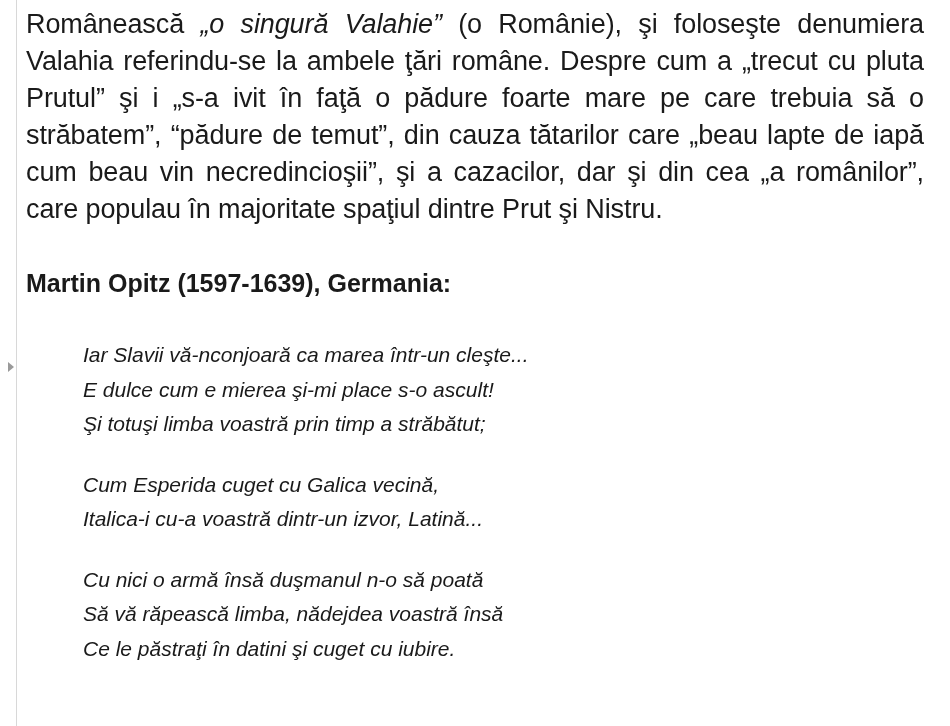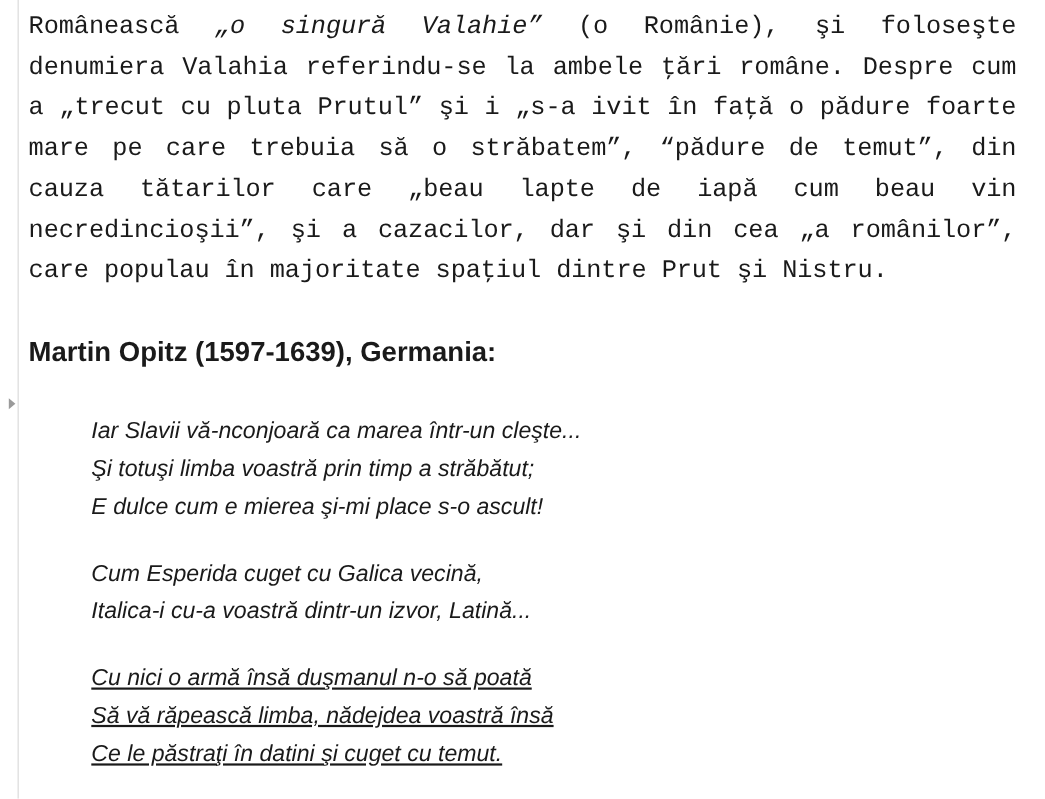--- a/index.html
+++ b/index.html
@@ -40,27 +40,26 @@
     border-top: 5px solid transparent;
     border-bottom: 5px solid transparent;
   }
   .content {
     position: absolute;
     left: 26px;
     top: 6px;
     width: 898px;
   }
   .para {
-    font-size: 23px;
+    font-size: 27px;
     line-height: 37px;
     text-align: justify;
     text-justify: inter-word;
     margin: 0 0 0 0;
     letter-spacing: -0.1px;
-    font-family: Liberation Mono, monospace;
   }
   .para .it {
     font-style: italic;
   }
   .heading {
     margin-top: 38px;
     font-size: 25px;
     font-weight: bold;
     line-height: 34px;
   }
@@ -69,21 +68,20 @@
     padding-left: 57px;
     font-size: 21px;
     font-style: italic;
     line-height: 34.5px;
   }
   .stanza {
     margin-bottom: 26px;
   }
   .stanza:last-child {
     margin-bottom: 0;
-    text-decoration: underline;
   }
   .verse {
     white-space: pre;
   }
 </style>
 </head>
 <body>
 
 <div class="page">
 
@@ -93,30 +91,30 @@
   <div class="content">
 
     <p class="para"><span>Românească </span><span class="it">„o singură Valahie”</span><span> (o Românie), şi foloseşte denumiera Valahia referindu-se la ambele ţări române. Despre cum a „trecut cu pluta Prutul” şi i „s-a ivit în faţă o pădure foarte mare pe care trebuia să o străbatem”, “pădure de temut”, din cauza tătarilor care „beau lapte de iapă cum beau vin necredincioşii”, şi a cazacilor, dar şi din cea „a românilor”, care populau în majoritate spaţiul dintre Prut şi Nistru.</span></p>
 
     <div class="heading">Martin Opitz (1597-1639), Germania:</div>
 
     <div class="poem">
 
       <div class="stanza">
         <div class="verse">Iar Slavii vă-nconjoară ca marea într-un cleşte...</div>
+        <div class="verse">E dulce cum e mierea şi-mi place s-o ascult!</div>
         <div class="verse">Şi totuşi limba voastră prin timp a străbătut;</div>
-        <div class="verse">E dulce cum e mierea şi-mi place s-o ascult!</div>
       </div>
 
       <div class="stanza">
         <div class="verse">Cum Esperida cuget cu Galica vecină,</div>
         <div class="verse">Italica-i cu-a voastră dintr-un izvor, Latină...</div>
       </div>
 
       <div class="stanza">
         <div class="verse">Cu nici o armă însă duşmanul n-o să poată</div>
         <div class="verse">Să vă răpească limba, nădejdea voastră însă</div>
-        <div class="verse">Ce le păstraţi în datini şi cuget cu temut.</div>
+        <div class="verse">Ce le păstraţi în datini şi cuget cu iubire.</div>
       </div>
 
     </div>
   </div>
 </div>
 
 </body></html>

